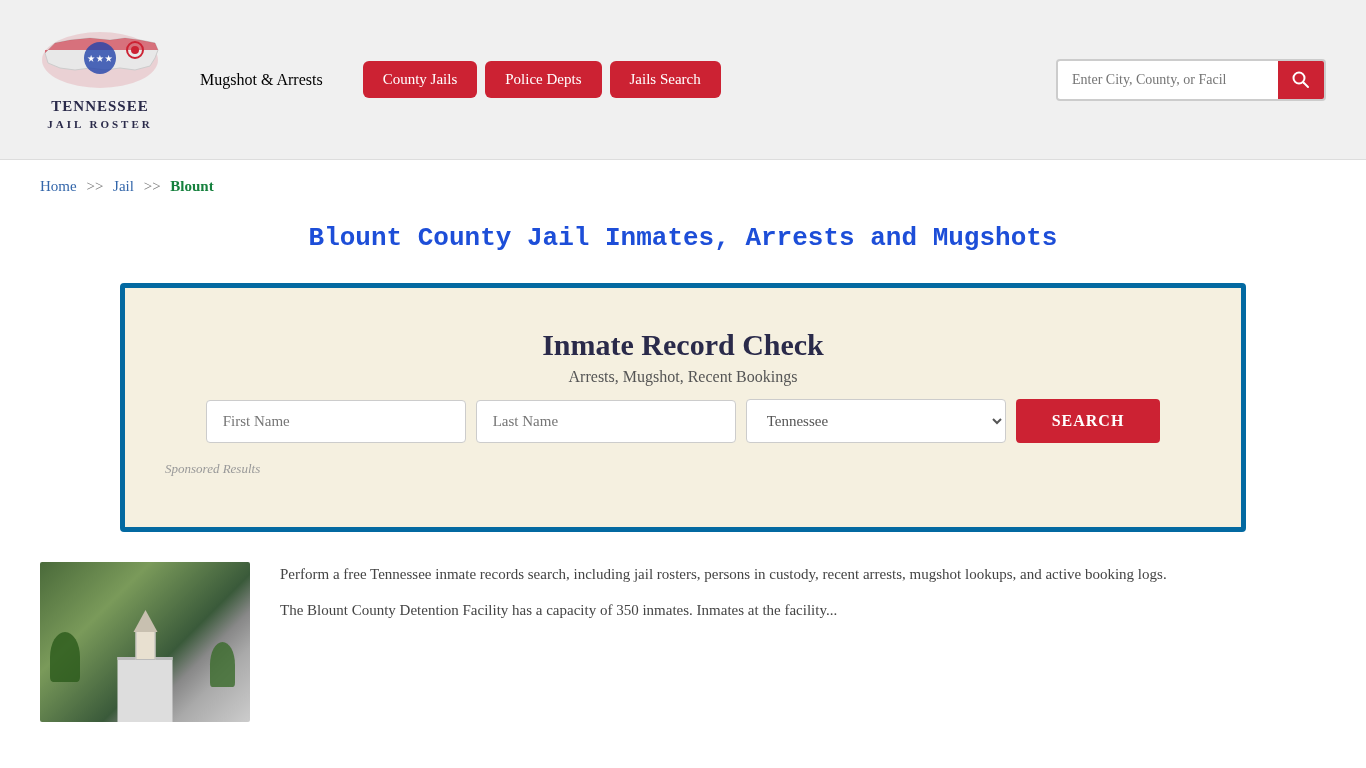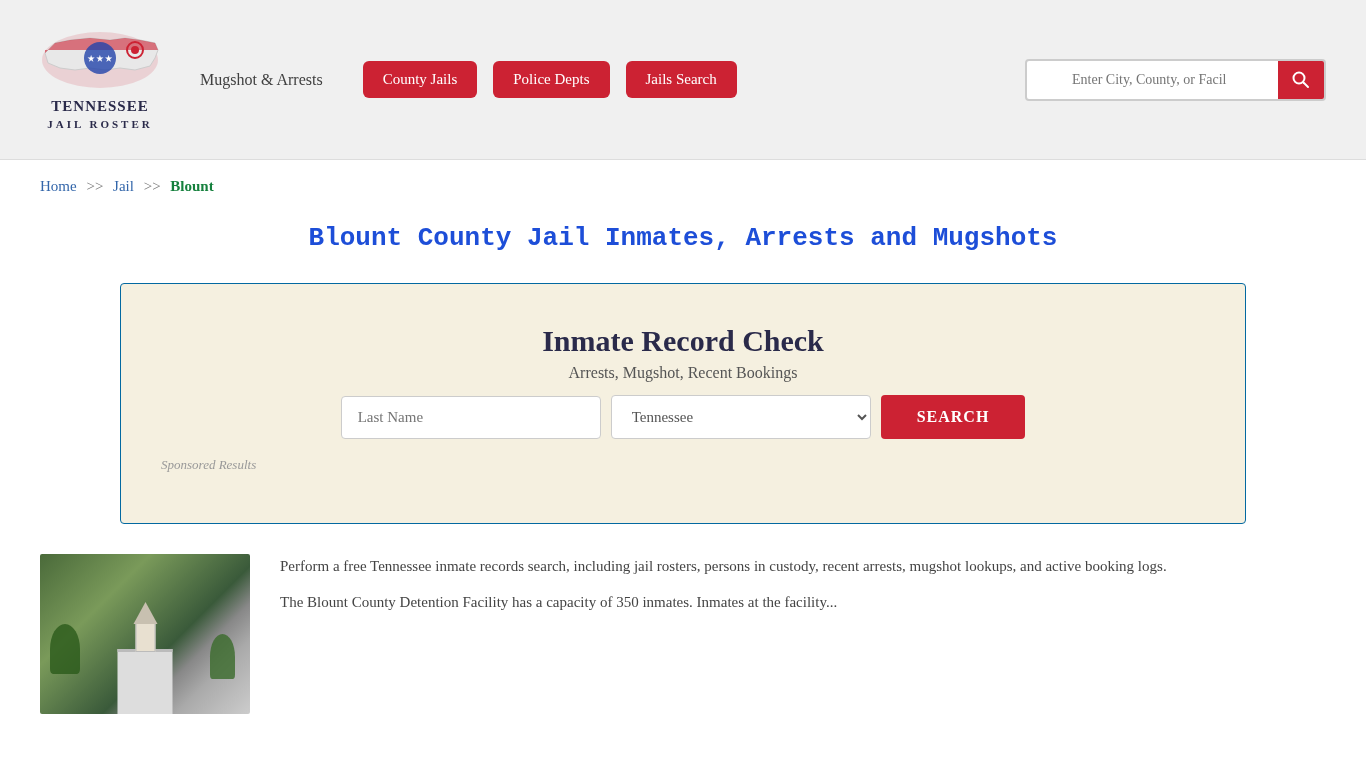--- a/index.html
+++ b/index.html
@@ -23,30 +23,30 @@
       color: #2a2a4a;
       letter-spacing: 1px;
       line-height: 1.3;
       margin-top: 4px;
     }
 
     .logo-text .line1 { font-size: 15px; }
     .logo-text .line2 { font-size: 11px; letter-spacing: 3px; }
 
     .mugshot-link {
-      color: #404040;
+      color: #000000;
       font-size: 16px;
       text-decoration: none;
       margin-left: 10px;
       white-space: nowrap;
     }
 
     .nav-buttons {
       display: flex;
-      gap: 16px;
+      gap: 8px;
       margin-left: 10px;
     }
 
     .nav-btn {
       background: #cc2233;
       color: #fff;
       border: none;
       border-radius: 6px;
       padding: 10px 20px;
       font-size: 15px;
@@ -56,21 +56,20 @@
     }
 
     .search-area {
       display: flex;
       align-items: center;
       margin-left: auto;
       border: 2px solid #ccc;
       border-radius: 4px;
       overflow: hidden;
       background: #fff;
-      padding-left: 31px;
     }
 
     .search-input {
       border: none;
       outline: none;
       padding: 10px 14px;
       font-size: 14px;
       width: 220px;
       font-family: Georgia, serif;
       color: #999;
@@ -115,21 +114,21 @@
       font-size: 26px;
       font-weight: bold;
       color: #1d4ed8;
       margin: 10px 40px 30px;
       font-family: Liberation Mono, monospace;
     }
 
     
     .record-check-box {
       background: #f5f0e0;
-      border: 1px solid #0369a1;
+      border: 5px solid #0369a1;
       margin: 0 120px 30px;
       padding: 40px 40px 50px;
       border-radius: 4px;
     }
 
     .record-check-title {
       text-align: center;
       font-size: 30px;
       font-weight: bold;
       color: #2a2a4a;
@@ -297,20 +296,21 @@
   <span class="current">Blount</span>
 </nav>
 
 <h1 class="page-title">Blount County Jail Inmates, Arrests and Mugshots</h1>
 
 <div class="record-check-box">
   <h2 class="record-check-title">Inmate Record Check</h2>
   <p class="record-check-subtitle">Arrests, Mugshot, Recent Bookings</p>
 
   <div class="search-form">
+    <input class="form-input" type="text" placeholder="First Name" style="">
     <input class="form-input" type="text" placeholder="Last Name" style="">
     <select class="form-select">
       <option>Tennessee</option>
       <option>Alabama</option>
       <option>Georgia</option>
       <option>Kentucky</option>
       <option>Mississippi</option>
       <option>North Carolina</option>
       <option>Virginia</option>
     </select>

